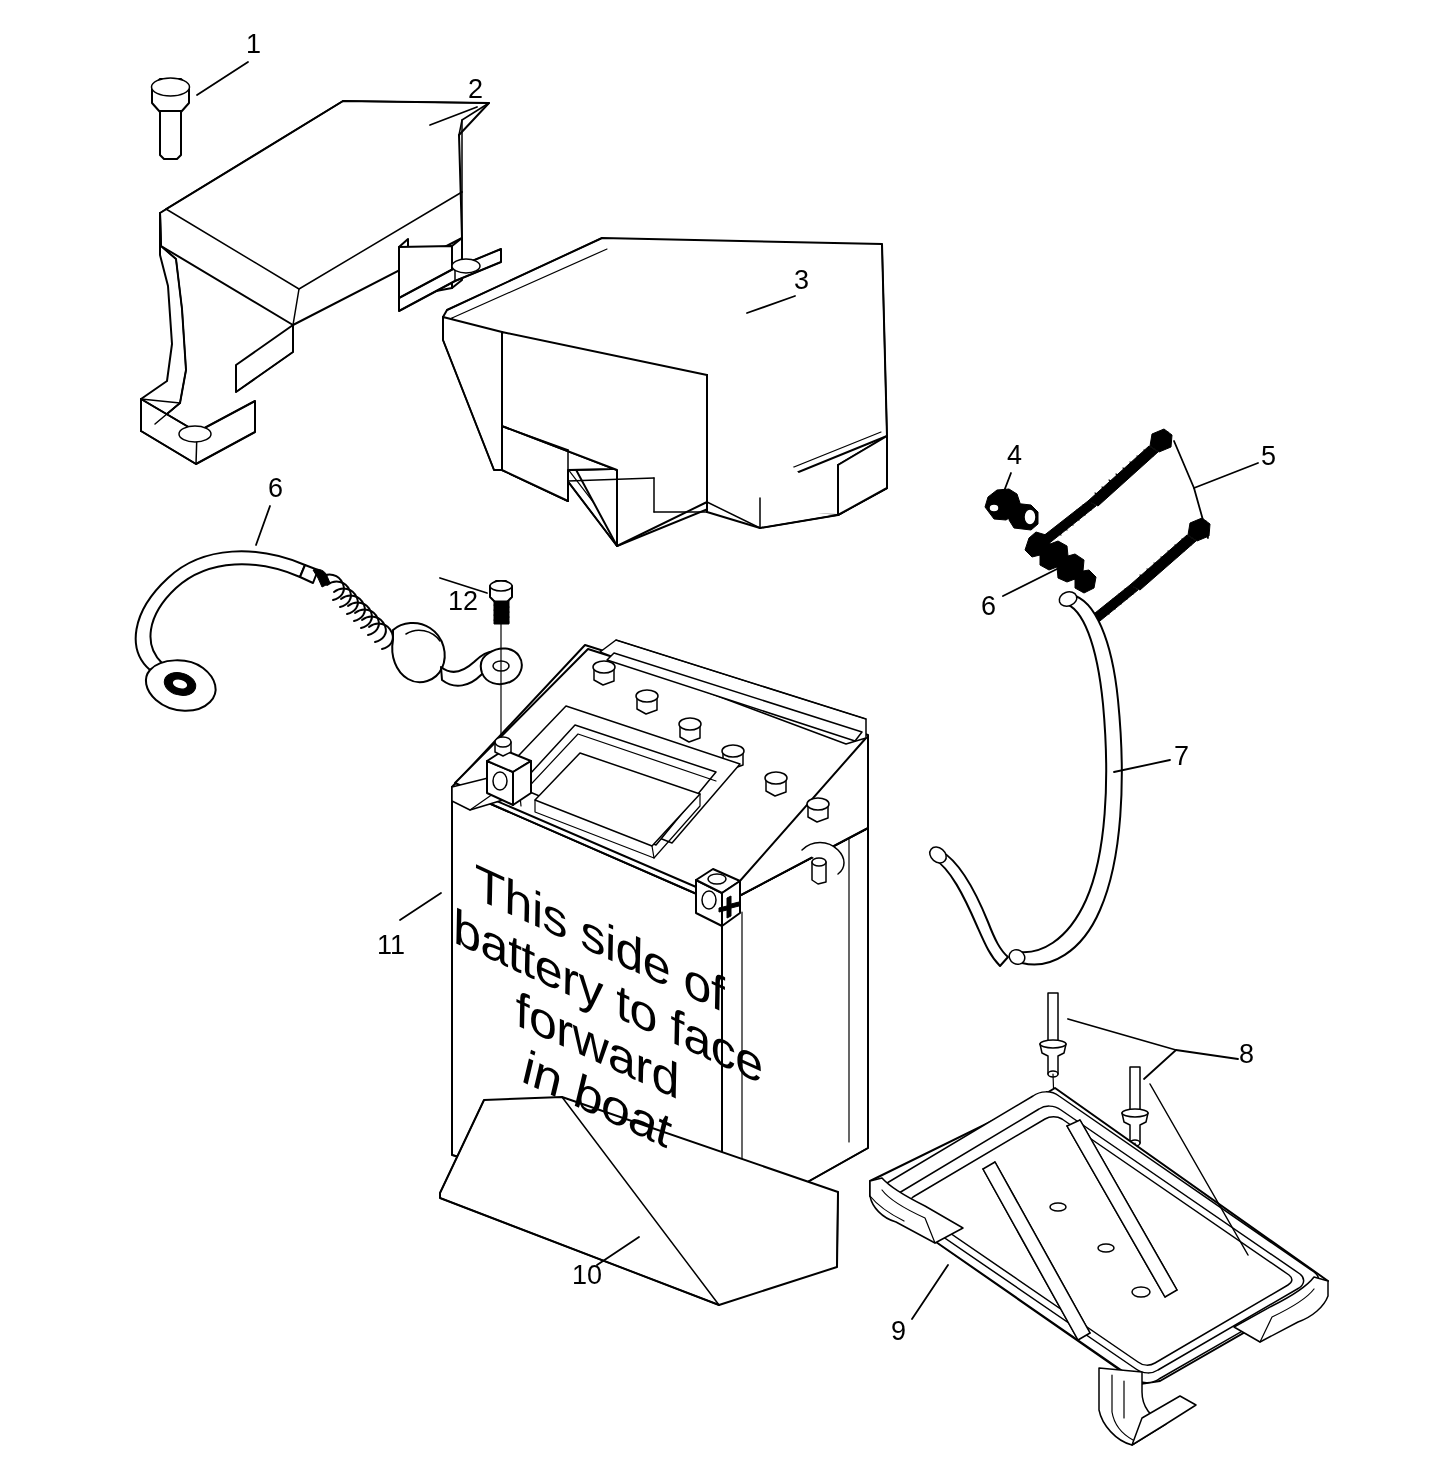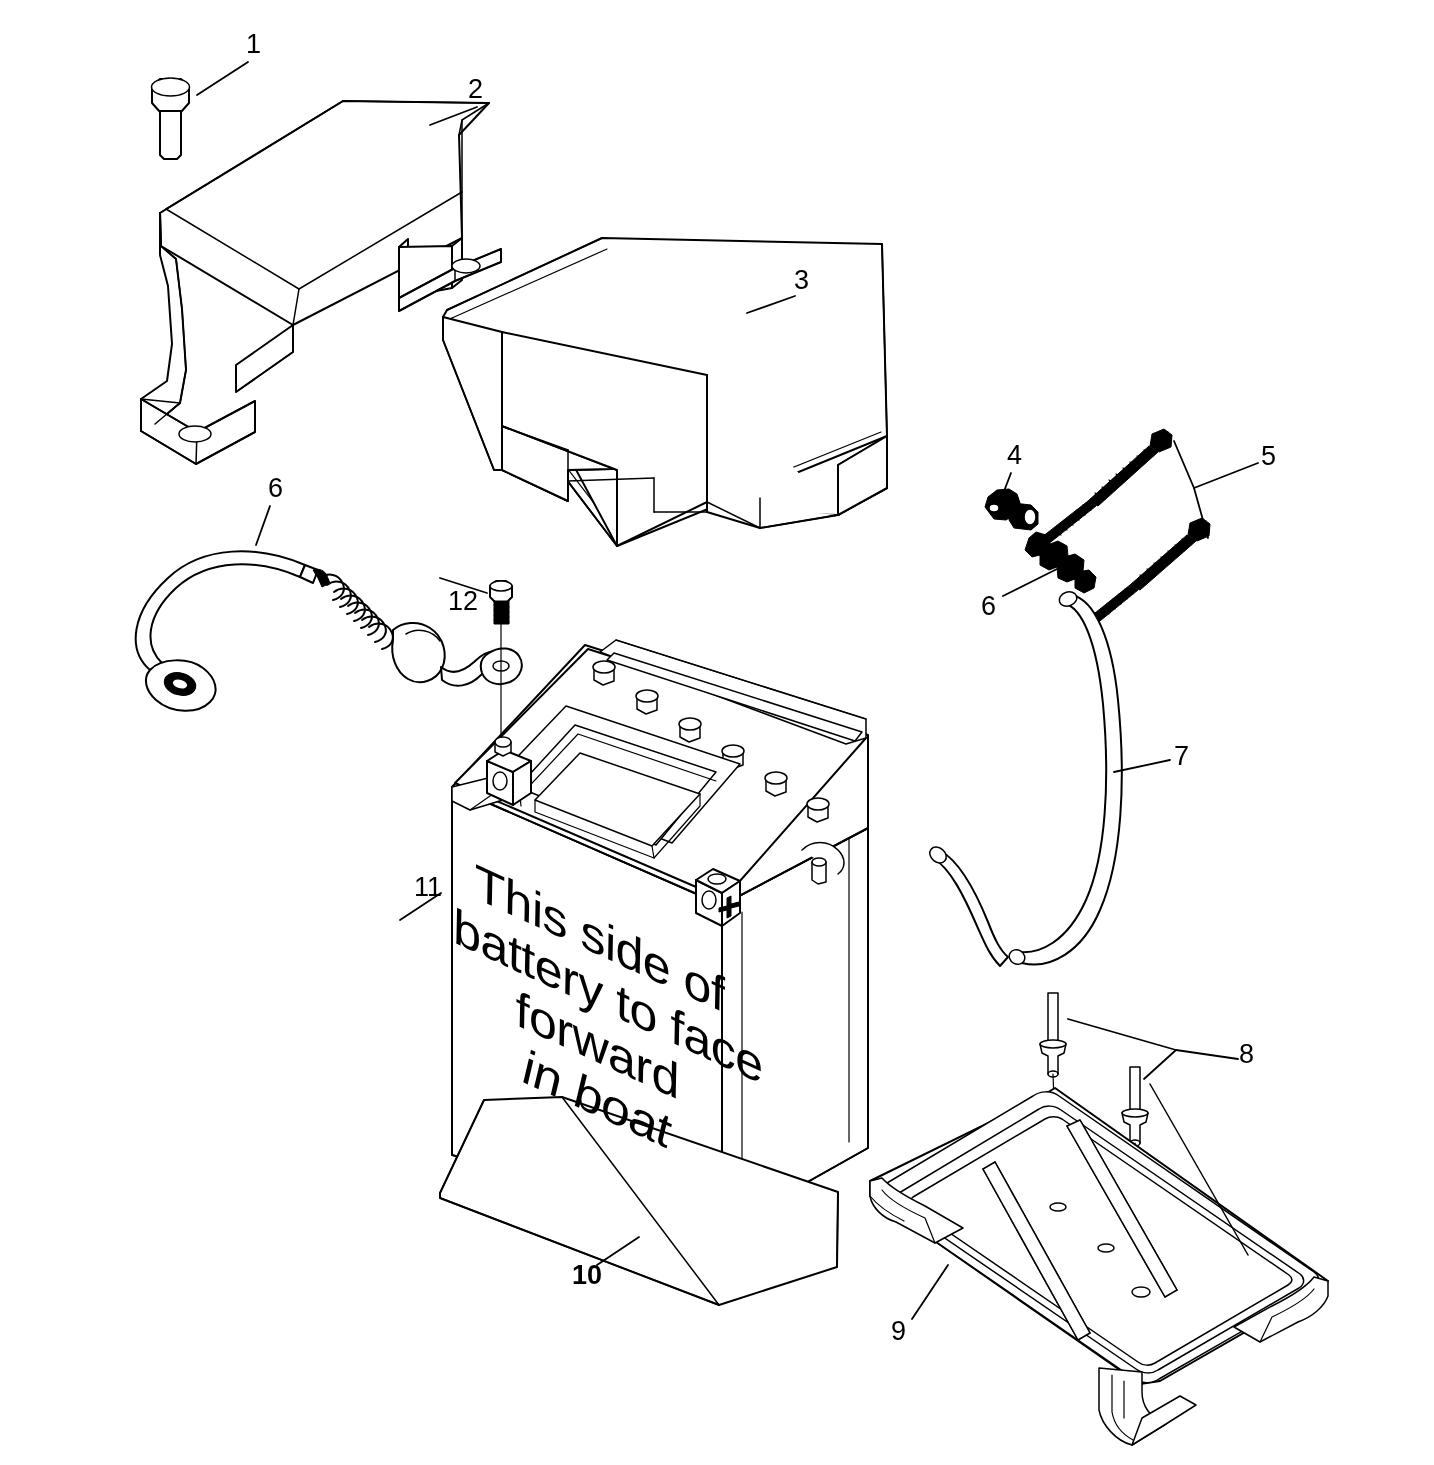--- a/index.html
+++ b/index.html
@@ -439,18 +439,18 @@
 
   <div class="callout-num" style="left:246px; top:31px;">1</div>
   <div class="callout-num" style="left:468px; top:76px;">2</div>
   <div class="callout-num" style="left:794px; top:267px;">3</div>
   <div class="callout-num" style="left:1007px; top:442px;">4</div>
   <div class="callout-num" style="left:1261px; top:443px;">5</div>
   <div class="callout-num" style="left:981px; top:593px;">6</div>
   <div class="callout-num" style="left:1174px; top:743px;">7</div>
   <div class="callout-num" style="left:1239px; top:1041px;">8</div>
   <div class="callout-num" style="left:891px; top:1318px;">9</div>
-  <div class="callout-num" style="left:572px; top:1262px;font-weight:bold;">10</div>
-  <div class="callout-num" style="left:377px; top:874px;margin-left:37px;">11</div>
+  <div class="callout-num" style="left:572px; top:1262px;">10</div>
+  <div class="callout-num" style="left:377px; top:932px;">11</div>
   <div class="callout-num" style="left:413px; top:588px;margin-left:35px;">12</div>
   <div class="callout-num" style="left:268px; top:475px;">6</div>
 
 </div>
 
 </body></html>

